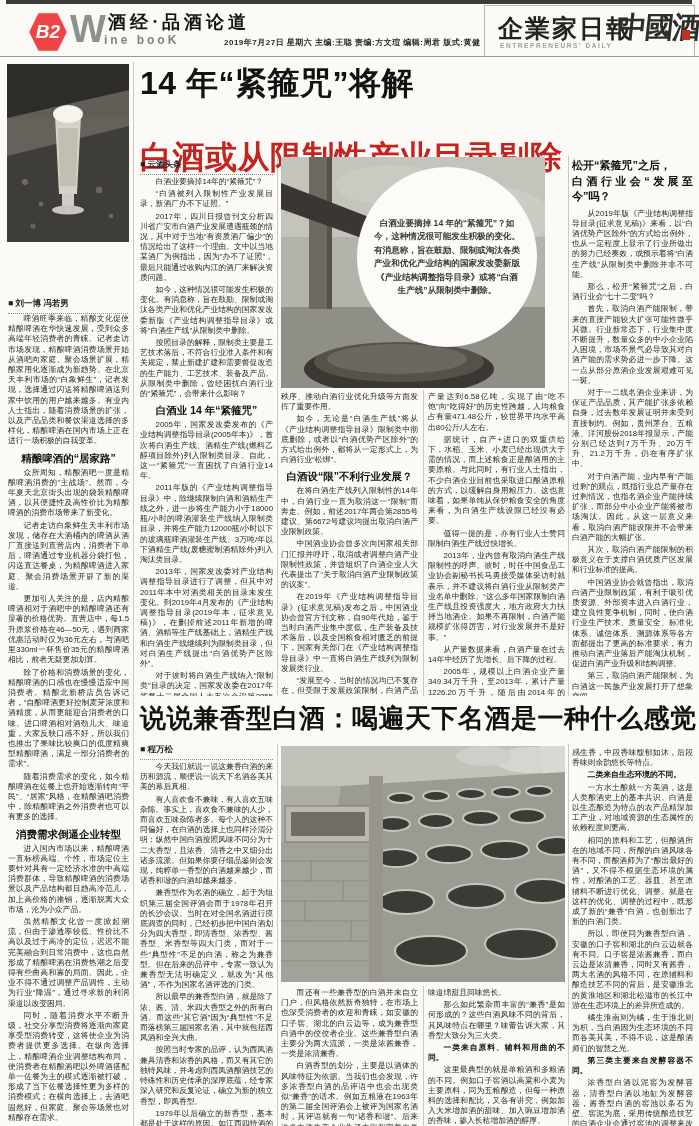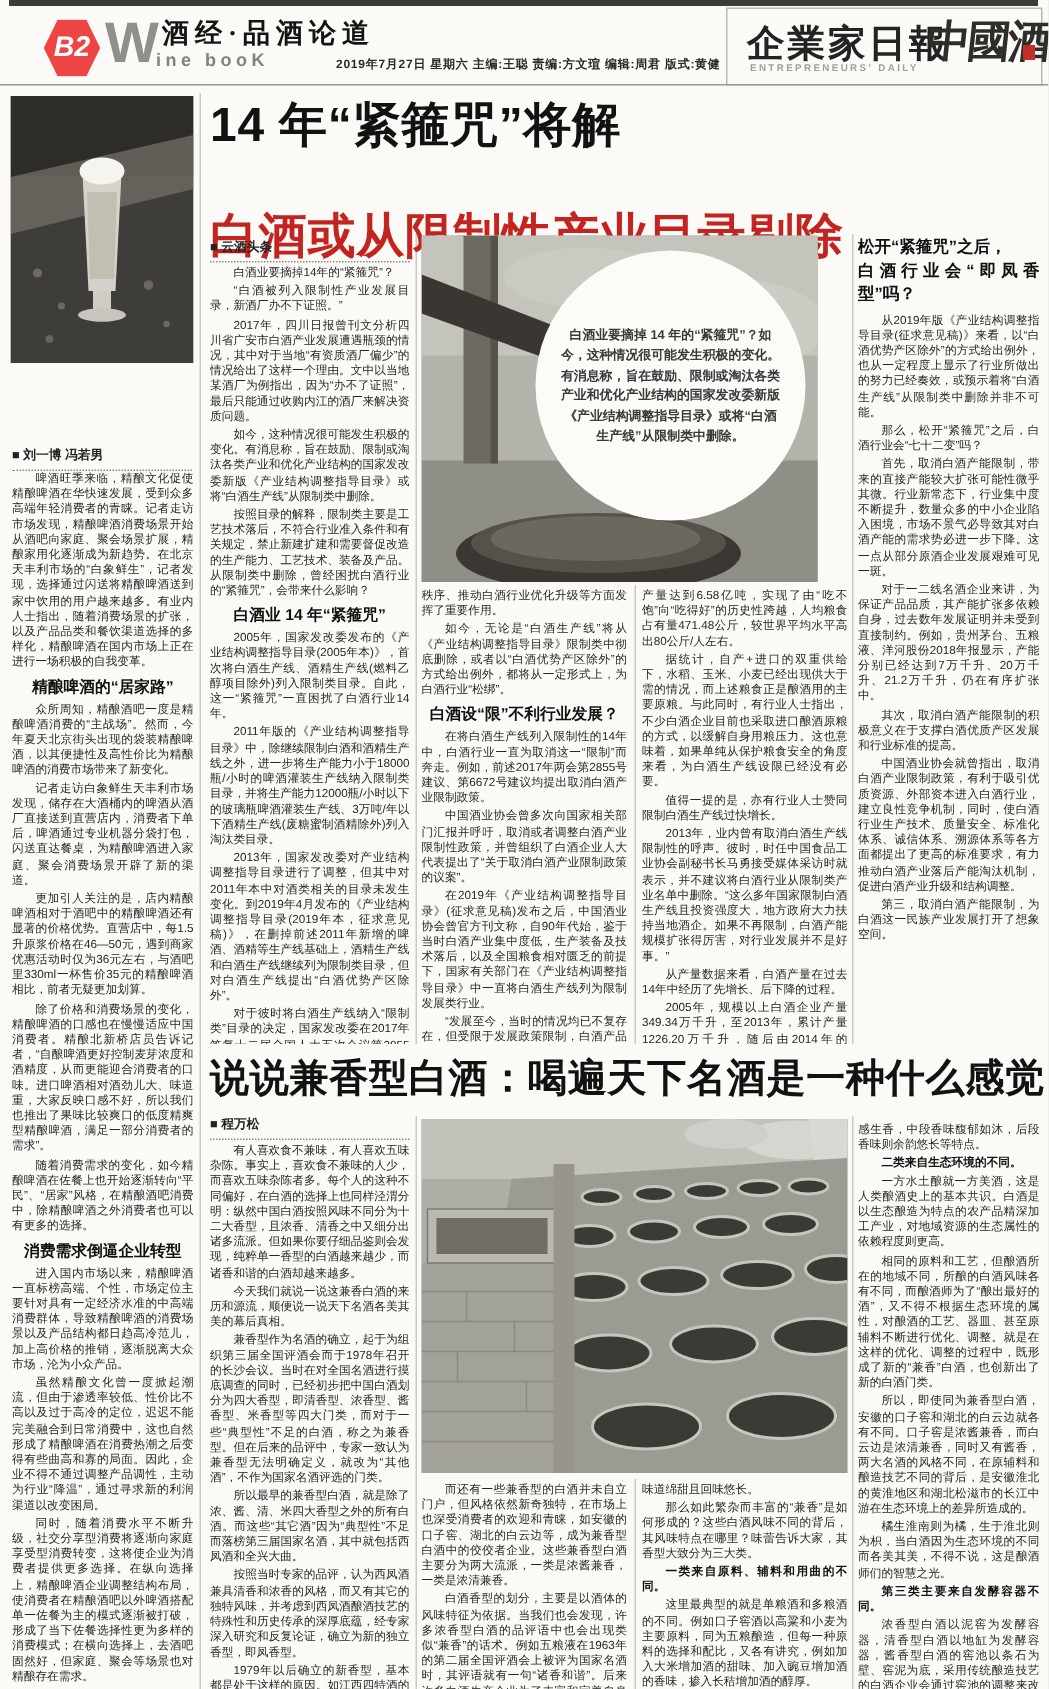--- a/index.html
+++ b/index.html
@@ -163,37 +163,38 @@
       <p class="p noind">产量达到6.58亿吨，实现了由“吃不饱”向“吃得好”的历史性跨越，人均粮食占有量471.48公斤，较世界平均水平高出80公斤/人左右。</p>
       <p class="p">据统计，自产+进口的双重供给下，水稻、玉米、小麦已经出现供大于需的情况，而上述粮食正是酿酒用的主要原粮。与此同时，有行业人士指出，不少白酒企业目前也采取进口酿酒原粮的方式，以缓解自身用粮压力。这也意味着，如果单纯从保护粮食安全的角度来看，为白酒生产线设限已经没有必要。</p>
       <p class="p">值得一提的是，亦有行业人士赞同限制白酒生产线过快增长。</p>
       <p class="p">2013年，业内曾有取消白酒生产线限制性的呼声。彼时，时任中国食品工业协会副秘书长马勇接受媒体采访时就表示，并不建议将白酒行业从限制类产业名单中删除。“这么多年国家限制白酒生产线且投资强度大，地方政府大力扶持当地酒企。如果不再限制，白酒产能规模扩张得厉害，对行业发展并不是好事。”</p>
       <p class="p">从产量数据来看，白酒产量在过去14年中经历了先增长、后下降的过程。</p>
       <p class="p">2005年，规模以上白酒企业产量349.34万千升，至2013年，累计产量1226.20万千升，随后由2014年的1256.9万千升增长至2016年历史最高1358.4万千升，但2017年白酒产量1198.1万千升，首次出现下降，2018年则再次降低至871.2万千升。</p>
     </div>
 
   <div class="abs col" style="left:572px;top:158px;width:121px;height:538px;">
     <h3 class="rt-title"><span>松开“紧箍咒”之后，</span><br>
-    <span>白酒行业会“即凤香型”吗？</span></h3>
+    <span>白酒行业会“发展至今”吗？</span></h3>
     <div>
         <p class="p">从2019年版《产业结构调整指导目录(征求意见稿)》来看，以“白酒优势产区除外”的方式给出例外，也从一定程度上显示了行业所做出的努力已经奏效，或预示着将“白酒生产线”从限制类中删除并非不可能。</p>
         <p class="p">那么，松开“紧箍咒”之后，白酒行业会“七十二变”吗？</p>
         <p class="p">首先，取消白酒产能限制，带来的直接产能较大扩张可能性微乎其微。行业新常态下，行业集中度不断提升，数量众多的中小企业陷入困境，市场不景气必导致其对白酒产能的需求势必进一步下降。这一点从部分原酒企业发展艰难可见一斑。</p>
         <p class="p">对于一二线名酒企业来讲，为保证产品品质，其产能扩张多依赖自身，过去数年发展证明并未受到直接制约。例如，贵州茅台、五粮液、洋河股份2018年报显示，产能分别已经达到7万千升、20万千升、21.2万千升，仍在有序扩张中。</p>
+        <p class="p">对于白酒产能，业内早有“产能过剩”的观点，既指行业总产量存在过剩情况，也指名酒企业产能持续扩张，而部分中小企业产能将被市场淘汰。因此，从这一层意义来看，取消白酒产能设限并不会带来白酒产能的大幅扩张。</p>
         <p class="p">其次，取消白酒产能限制的积极意义在于支撑白酒优质产区发展和行业标准的提高。</p>
         <p class="p">中国酒业协会就曾指出，取消白酒产业限制政策，有利于吸引优质资源、外部资本进入白酒行业，建立良性竞争机制，同时，使白酒行业生产技术、质量安全、标准化体系、诚信体系、溯源体系等各方面都提出了更高的标准要求，有力推动白酒产业落后产能淘汰机制，促进白酒产业升级和结构调整。</p>
         <p class="p">第三，取消白酒产能限制，为白酒这一民族产业发展打开了想象空间。</p>
       </div>
   </div>
 
   <div class="abs bt-hl">说说兼香型白酒：喝遍天下名酒是一种什么感觉</div>
   <div class="abs byline" style="left:140px;top:744px;width:133px;">■ 程万松</div>
   <div class="abs col" style="left:140px;top:762px;width:133px;height:364px;">
+      <p class="p">今天我们就说一说这兼香白酒的来历和源流，顺便说一说天下名酒各美其美的幕后真相。</p>
       <p class="p">有人喜欢食不兼味，有人喜欢五味杂陈。事实上，喜欢食不兼味的人少，而喜欢五味杂陈者多。每个人的这种不同偏好，在白酒的选择上也同样泾渭分明：纵然中国白酒按照风味不同分为十二大香型，且浓香、清香之中又细分出诸多流派。但如果你要仔细品鉴则会发现，纯粹单一香型的白酒越来越少，而诸香和谐的白酒却越来越多。</p>
-      <p class="p">今天我们就说一说这兼香白酒的来历和源流，顺便说一说天下名酒各美其美的幕后真相。</p>
       <p class="p">兼香型作为名酒的确立，起于为组织第三届全国评酒会而于1978年召开的长沙会议。当时在对全国名酒进行摸底调查的同时，已经初步把中国白酒划分为四大香型，即清香型、浓香型、酱香型、米香型等四大门类，而对于一些“典型性”不足的白酒，称之为兼香型。但在后来的品评中，专家一致认为兼香型无法明确定义，就改为“其他酒”，不作为国家名酒评选的门类。</p>
       <p class="p">所以最早的兼香型白酒，就是除了浓、酱、清、米四大香型之外的所有白酒。而这些“其它酒”因为“典型性”不足而落榜第三届国家名酒，其中就包括西凤酒和全兴大曲。</p>
       <p class="p">按照当时专家的品评，认为西凤酒兼具清香和浓香的风格，而又有其它的独特风味，并考虑到西凤酒酿酒技艺的特殊性和历史传承的深厚底蕴，经专家深入研究和反复论证，确立为新的独立香型，即凤香型。</p>
       <p class="p">1979年以后确立的新香型，基本都是处于这样的原因。如江西四特酒的特香型、贵州董酒的药香型、湖南酒鬼酒的馥郁香、广东玉冰烧的豉香型、河北衡水老白干的老白干香型、山东景芝的芝麻香型等等，都是从“其它酒”中分流出来，有的因为兼具几种香型风味的典型性，有的则是在主体香型风味之外，又有其它新奇独特的香味物质。</p>
     </div>
 
   <div class="abs photo-wrap" style="left:281px;top:746px;width:284px;height:236px;">
     <svg width="284" height="236" viewBox="0 0 284 236">
       <rect width="284" height="236" fill="#aeada6"></rect>
       <rect width="284" height="40" fill="#c2c1ba"></rect>

